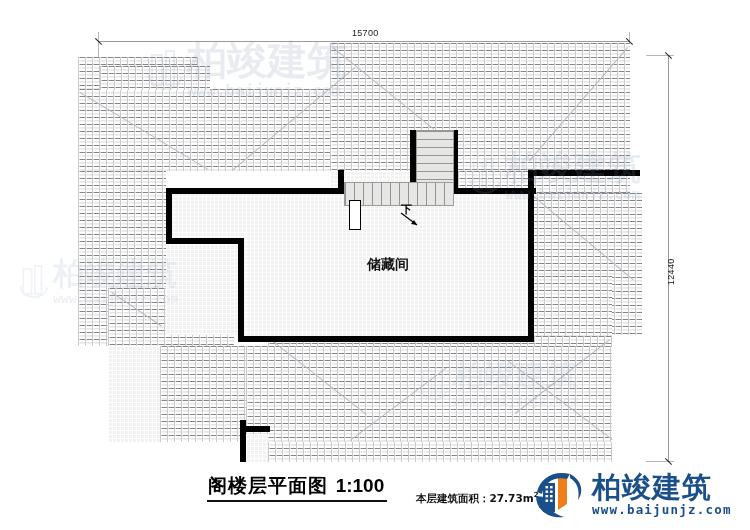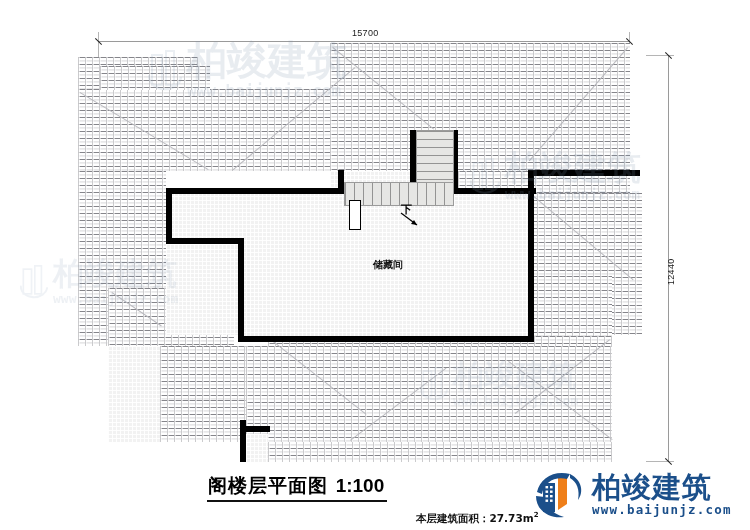--- a/index.html
+++ b/index.html
@@ -49,21 +49,21 @@
   .ext{position:absolute;background:#b5b5b5;}
   .tick{position:absolute;width:9px;height:0;border-top:1.4px solid #222;transform-origin:50% 50%;}
   .dimtxt{
     position:absolute;font-size:9px;color:#1a1a1a;letter-spacing:.3px;
     font-family:"Liberation Sans",sans-serif;white-space:nowrap;
   }
   .dimtxt.vert{transform:rotate(-90deg);transform-origin:0 0;}
 
   
   .roomlabel{position:absolute;text-align:center;white-space:nowrap;}
-  .roomlabel .nm{font-size:10px;font-weight:bold;color:#111;line-height:13px;font-family:Liberation Serif, serif;}
+  .roomlabel .nm{font-size:14px;font-weight:bold;color:#111;line-height:13px;font-family:Liberation Serif, serif;}
   .roomlabel .ar{font-size:9px;font-weight:bold;color:#111;line-height:12px;font-family:"Liberation Sans",sans-serif;}
 
   .downmark{position:absolute;font-size:11px;font-weight:bold;font-family:"DejaVu Sans",sans-serif;color:#000;}
   .downarrow{position:absolute;}
 
   
   .stair{position:absolute;background:#e6e6e4;border:1px solid #9b9b9b;}
   .treads{position:absolute;inset:0;
     background-image:repeating-linear-gradient(to bottom, rgba(120,120,120,.75) 0 1px, transparent 1px 8px);}
   .treads.h{background-image:repeating-linear-gradient(to right, rgba(120,120,120,.75) 0 1px, transparent 1px 9px);}
@@ -273,21 +273,21 @@
       <span class="wm-url" style="font-size:13px;margin-top:3px;">www.baijunjz.com</span>
     </div>
   </div>
 
   <div class="title" style="left:208px;top:473px;">
     <span>阁楼层平面图</span>
     <span class="scale">1:100</span>
   </div>
   <div class="title-rule" style="left:207px;top:500px;width:180px;"></div>
 
-  <div class="areatxt" style="left:416px;top:491px;margin-top:20px;">
+  <div class="areatxt" style="left:416px;top:491px;">
     <span>本层建筑面积：27.73m</span><sup>2</sup>
   </div>
 
   <div class="brand" style="left:534px;top:470px;">
     <div class="brand-mark">
       <svg width="52" height="50" viewBox="0 0 52 50">
         <path d="M2 26 C2 41 16 49 30 47 C20 44 12 38 11 27 Z" fill="#1b4f8a"></path>
         <path d="M5 24 C5 10 18 2 32 4 C22 7 14 13 14 24 Z" fill="#1b4f8a" opacity="0"></path>
         <rect x="9" y="13" width="12" height="29" fill="#1b4f8a"></rect>
         <g fill="#ffffff">

